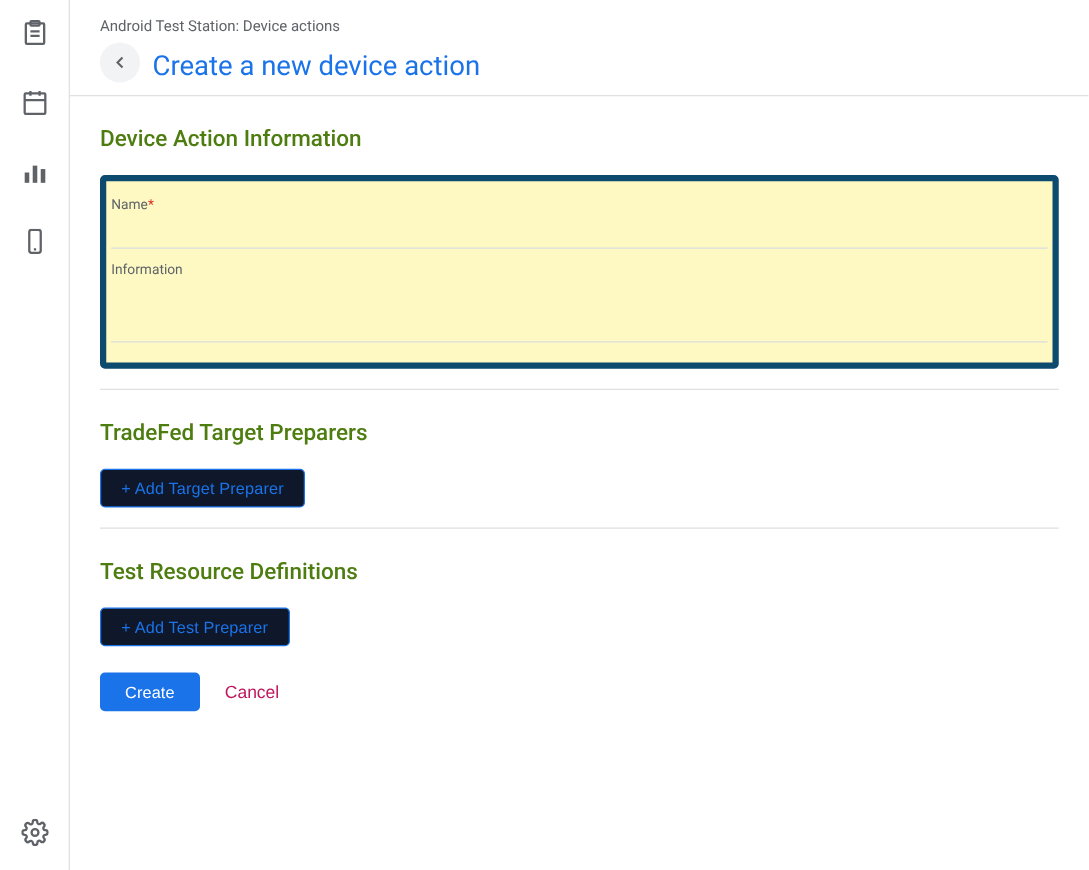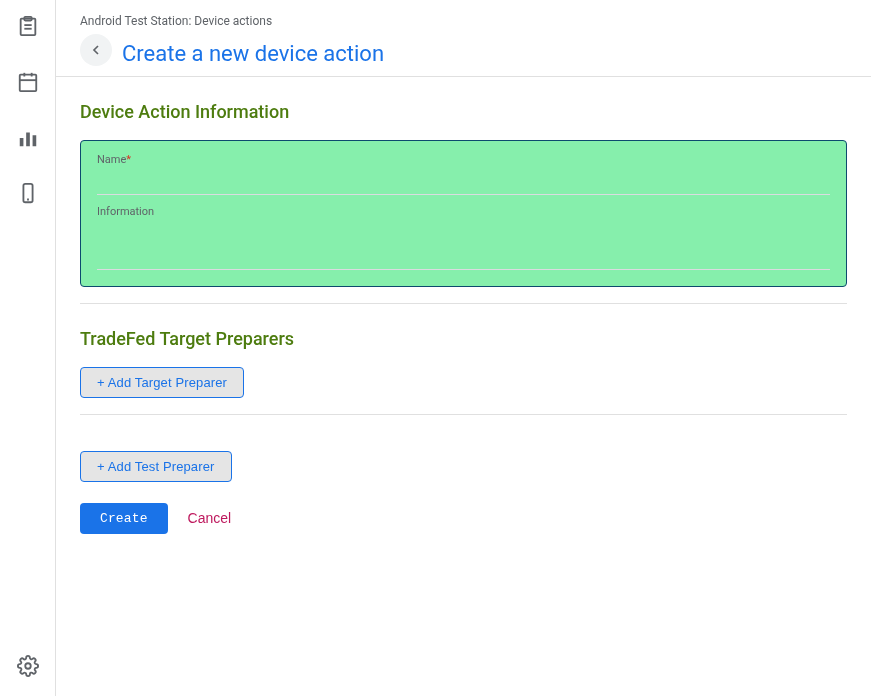--- a/index.html
+++ b/index.html
@@ -84,24 +84,24 @@
     .section:last-child { border-bottom: none; }
     .section-title {
       font-size: 18px;
       font-weight: 500;
       color: #4d7c0f;
       margin-bottom: 18px;
     }
 
     
     .form-fields-box {
-      border: 1px solid #0c4a6e;
-      border-radius: 4px;
-      padding: 12px 16px;
-      background: #86efac;
+      border: 5px solid #0c4a6e;
+      border-radius: 4px;
+      padding: 12px 4px;
+      background: #fef9c3;
     }
 
     
     .text-field {
       margin-bottom: 10px;
     }
     .text-field:last-child { margin-bottom: 0; }
     .field-label {
       font-size: 11px;
       color: #5f6368;
@@ -131,42 +131,41 @@
       color: #202124;
       background: transparent;
       resize: none;
       height: 48px;
       font-family: inherit;
     }
 
     
     .btn-outline {
       border: 1px solid #1a73e8;
-      background: #e5e5e5;
+      background: #0f172a;
       color: #1a73e8;
       font-size: 13px;
       font-weight: 500;
       padding: 7px 16px;
       border-radius: 4px;
       cursor: pointer;
       letter-spacing: 0.01em;
     }
 
     
     .btn-primary {
       background: #1a73e8;
       color: #fff;
       font-size: 13px;
       font-weight: 500;
       padding: 8px 20px;
       border-radius: 4px;
       border: none;
       cursor: pointer;
       letter-spacing: 0.01em;
-      font-family: Liberation Mono, monospace;
     }
 
     
     .btn-cancel {
       background: none;
       border: none;
       color: #be185d;
       font-size: 14px;
       cursor: pointer;
       font-weight: 500;
@@ -259,20 +258,21 @@
     </div>
 
     <div class="section">
       <div class="section-title">TradeFed Target Preparers</div>
       <div class="section-actions">
         <button class="btn-outline">+ Add Target Preparer</button>
       </div>
     </div>
 
     <div class="section">
+      <div class="section-title">Test Resource Definitions</div>
       <div class="section-actions">
         <button class="btn-outline">+ Add Test Preparer</button>
       </div>
       <div class="action-row">
         <button class="btn-primary">Create</button>
         <button class="btn-cancel">Cancel</button>
       </div>
     </div>
 
   </div>

